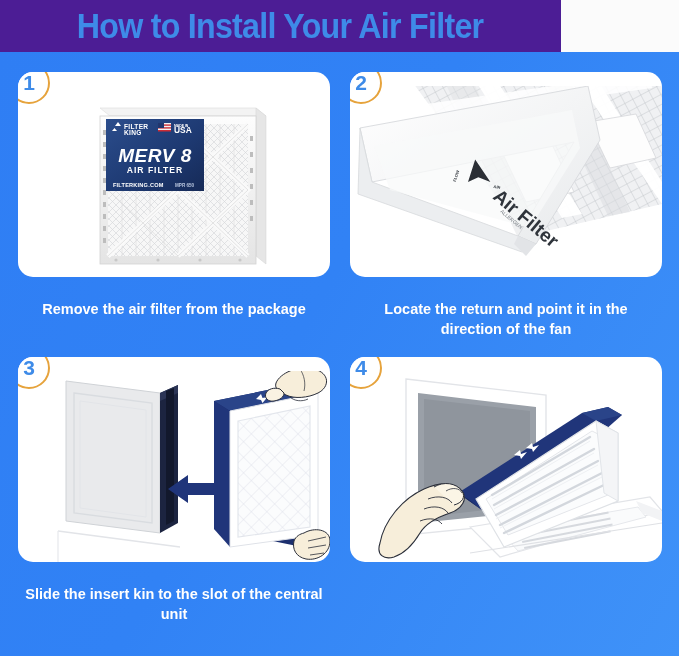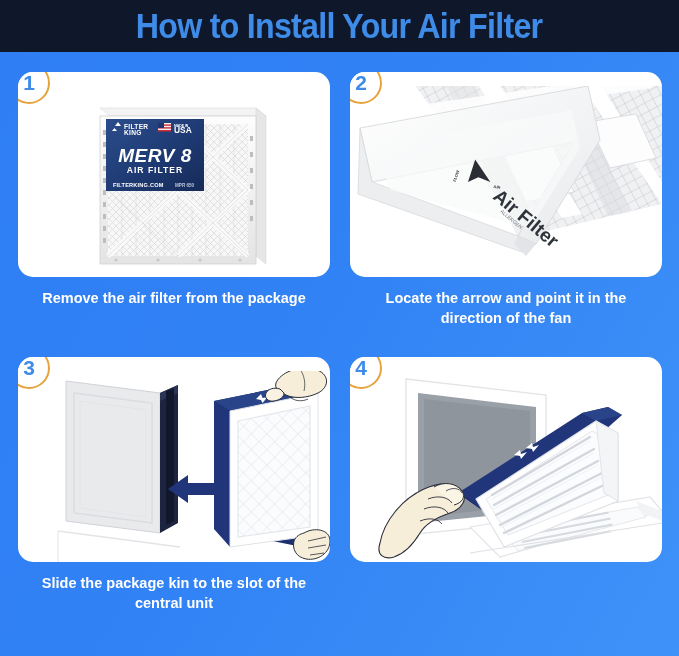--- a/index.html
+++ b/index.html
@@ -5,22 +5,22 @@
   html,body{margin:0;padding:0;}
   body{
     width:679px;height:656px;overflow:hidden;
     font-family:"Liberation Sans",sans-serif;
     background:#fbfbfb;
   }
   .page{position:relative;width:679px;height:656px;overflow:hidden;}
 
   
   .header{
-    position:absolute;left:0;top:0;width:679px;height:52px;
-    background:#0f172a;display:flex;align-items:center;justify-content:center;
+    position:absolute;left:0;top:0;width:561px;height:52px;
+    background:#4c1d95;display:flex;align-items:center;justify-content:center;
   }
   .title{
     font-family:"Liberation Sans Narrow","Liberation Sans",sans-serif;
     font-weight:bold;font-size:35px;color:#3e8be8;
     letter-spacing:-0.8px;white-space:nowrap;
     transform:scaleX(0.92);transform-origin:center;
   }
 
   
   .body-bg{
@@ -40,21 +40,21 @@
     position:relative;width:100%;height:205px;background:#fff;
     border-radius:15px;overflow:hidden;
   }
   .badge{
     position:absolute;left:-10px;top:-10px;width:42px;height:42px;
     border-radius:50%;background:#ffffff;border:2.5px solid #e6a33c;
     box-sizing:border-box;display:flex;align-items:center;justify-content:center;
     font-size:21px;font-weight:bold;color:#3e8be8;z-index:9;
   }
   .caption{
-    margin-top:11px;text-align:center;color:#ffffff;
+    margin-top:22px;text-align:center;color:#ffffff;
     font-size:14.5px;font-weight:bold;line-height:20px;
     text-shadow:0 0 1px rgba(0,0,0,.05);
     padding:0 6px;
   }
 
   .art{position:absolute;left:0;top:14px;width:100%;height:100%;}
   .art svg{display:block;width:100%;height:100%;}
 </style>
 </head>
 <body>
@@ -227,21 +227,21 @@
               <text x="-12" y="-2" font-family="Liberation Sans, sans-serif" font-size="4" font-weight="bold" fill="#3a3f46" transform="rotate(-62 -12 -2)">FLOW</text>
             </g>
 
             <text x="142" y="112" font-family="Liberation Sans, sans-serif" font-size="19" font-weight="bold" fill="#2f343b" transform="rotate(40 142 112)">Air Filter</text>
             <text x="150" y="126" font-family="Liberation Sans, sans-serif" font-size="5" fill="#6d737a" transform="rotate(40 150 126)">ALLERGEN</text>
 
             <path d="M168 150 L186 158 L176 170 L164 158 Z" fill="#e2e4e7"></path>
           </svg>
         </div>
       </div>
-      <div class="caption">Locate the arrow and point it in the direction of the fan</div>
+      <div class="caption">Locate the return and point it in the direction of the fan</div>
     </div>
 
     <div class="panel p3">
       <div class="card">
         <div class="badge">3</div>
         <div class="art">
           <svg viewBox="0 0 312 205" preserveAspectRatio="xMidYMid meet">
             <defs>
               <pattern id="mesh3" width="11" height="11" patternUnits="userSpaceOnUse" patternTransform="rotate(45)">
                 <path d="M0 0 L11 0 M0 0 L0 11" stroke="#d9dde6" stroke-width="0.9" fill="none"></path>
@@ -289,21 +289,21 @@
             <g>
               <path d="M286 162 C296 156 312 158 312 170 C312 182 300 190 288 188
                        C278 186 274 178 276 170 C278 165 282 163 286 162 Z" fill="#f7eeda" stroke="#2b2f3a" stroke-width="1"></path>
               <path d="M290 170 L308 166" stroke="#2b2f3a" stroke-width="0.8" fill="none"></path>
               <path d="M290 177 L308 174" stroke="#2b2f3a" stroke-width="0.8" fill="none"></path>
               <path d="M292 184 L306 182" stroke="#2b2f3a" stroke-width="0.8" fill="none"></path>
             </g>
           </svg>
         </div>
       </div>
-      <div class="caption">Slide the package kin to the slot of the central unit</div>
+      <div class="caption">Slide the insert kin to the slot of the central unit</div>
     </div>
 
     <div class="panel p4">
       <div class="card">
         <div class="badge">4</div>
         <div class="art">
           <svg viewBox="0 0 312 205" preserveAspectRatio="xMidYMid meet">
 
             <path d="M56 8 L196 24 L196 150 L56 164 Z" fill="#ffffff" stroke="#e2e4e8" stroke-width="1.4"></path>
             <path d="M68 22 L186 36 L186 140 L68 152 Z" fill="#9aa0a8"></path>

